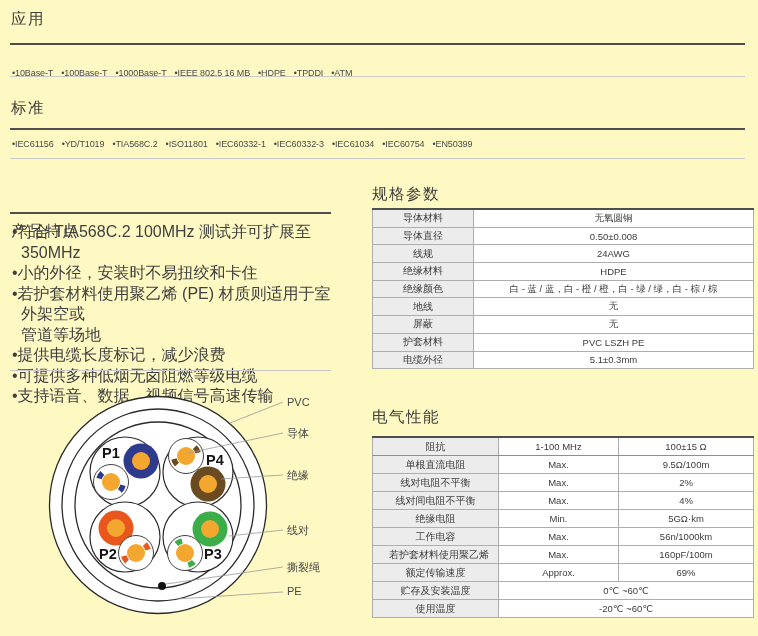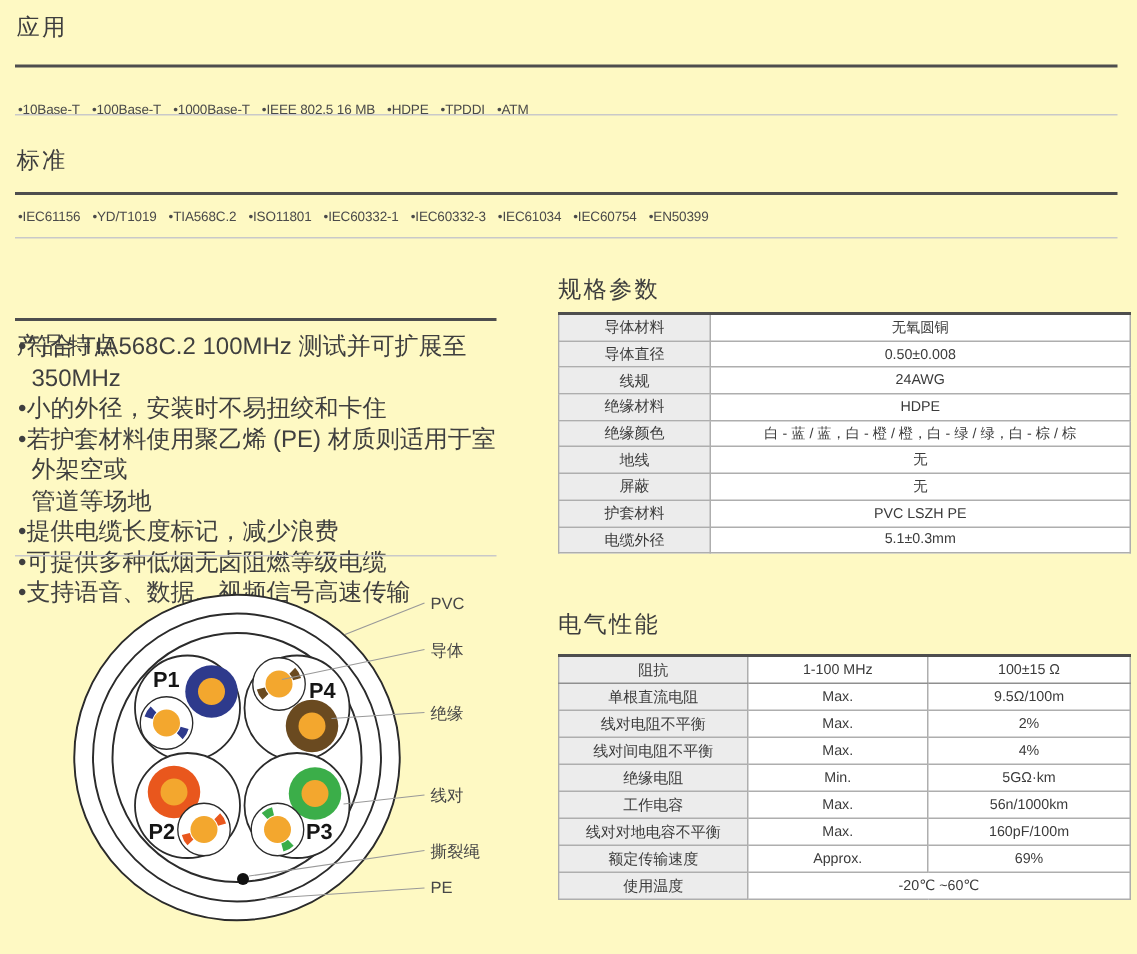--- a/index.html
+++ b/index.html
@@ -146,28 +146,32 @@
           <td class="lab">绝缘电阻</td>
           <td class="val">Min.</td>
           <td class="val">5GΩ·km</td>
         </tr>
         <tr>
           <td class="lab">工作电容</td>
           <td class="val">Max.</td>
           <td class="val">56n/1000km</td>
         </tr>
         <tr>
-          <td class="lab">线对对地电容不平衡</td>
+          <td class="lab">若护套材料使用聚乙烯</td>
           <td class="val">Max.</td>
           <td class="val">160pF/100m</td>
         </tr>
         <tr>
           <td class="lab">额定传输速度</td>
           <td class="val">Approx.</td>
           <td class="val">69%</td>
+        </tr>
+        <tr>
+          <td class="lab">贮存及安装温度</td>
+          <td class="val" colspan="2">0℃ ~60℃</td>
         </tr>
         <tr>
           <td class="lab">使用温度</td>
           <td class="val" colspan="2">-20℃ ~60℃</td>
         </tr>
       </tbody>
   </table>
 
   <svg class="diagram" width="330" height="246" viewBox="0 0 330 246">
 

